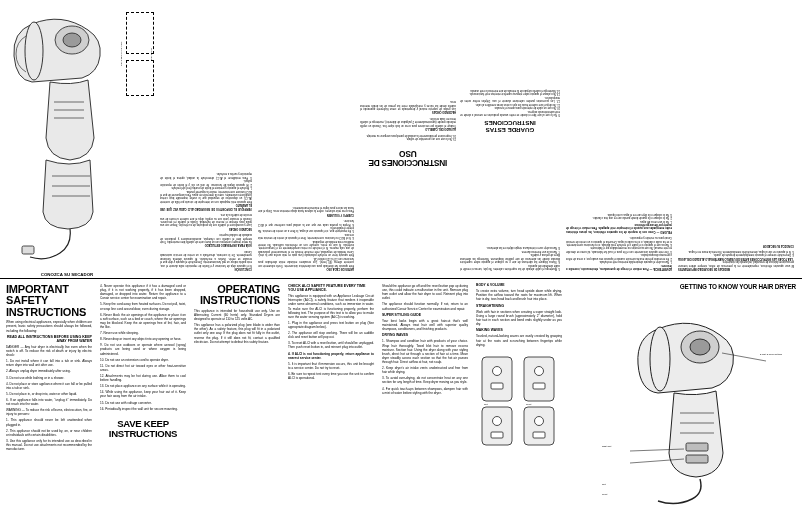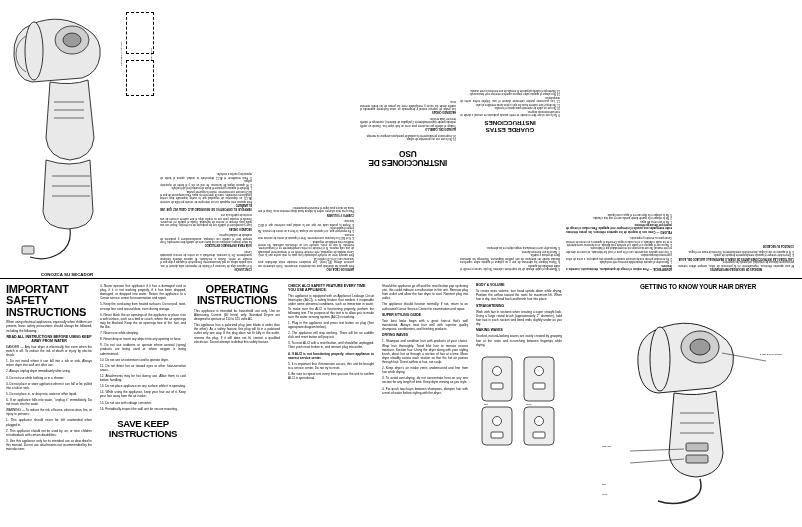--- a/index.html
+++ b/index.html
@@ -3,21 +3,21 @@
 <meta charset="utf-8">
 <style>
   html,body{margin:0;padding:0;background:#ffffff;}
   body{width:802px;height:527px;overflow:hidden;font-family:"Liberation Sans",sans-serif;color:#000;}
   .page{position:relative;width:802px;height:527px;}
 
   
   .t{font-size:2.6px;line-height:1.32;text-align:justify;}
   .t5{font-size:3.1px;line-height:1.33;text-align:justify;}
   .hd{font-weight:bold;}
-  .center{text-align:center;}
+  .center{text-align:right;}
 
   
   .flip{transform:rotate(180deg);transform-origin:50% 50%;}
 
   
   .illo-band{position:absolute;left:0;top:0;width:802px;height:278px;}
   .illo-box{position:absolute;border:0.6px solid #000;}
   .dryer-art{position:absolute;left:6px;top:6px;width:108px;height:262px;}
   .dryer-art svg{display:block;}
   .hrule{position:absolute;height:0.6px;background:#000;}

